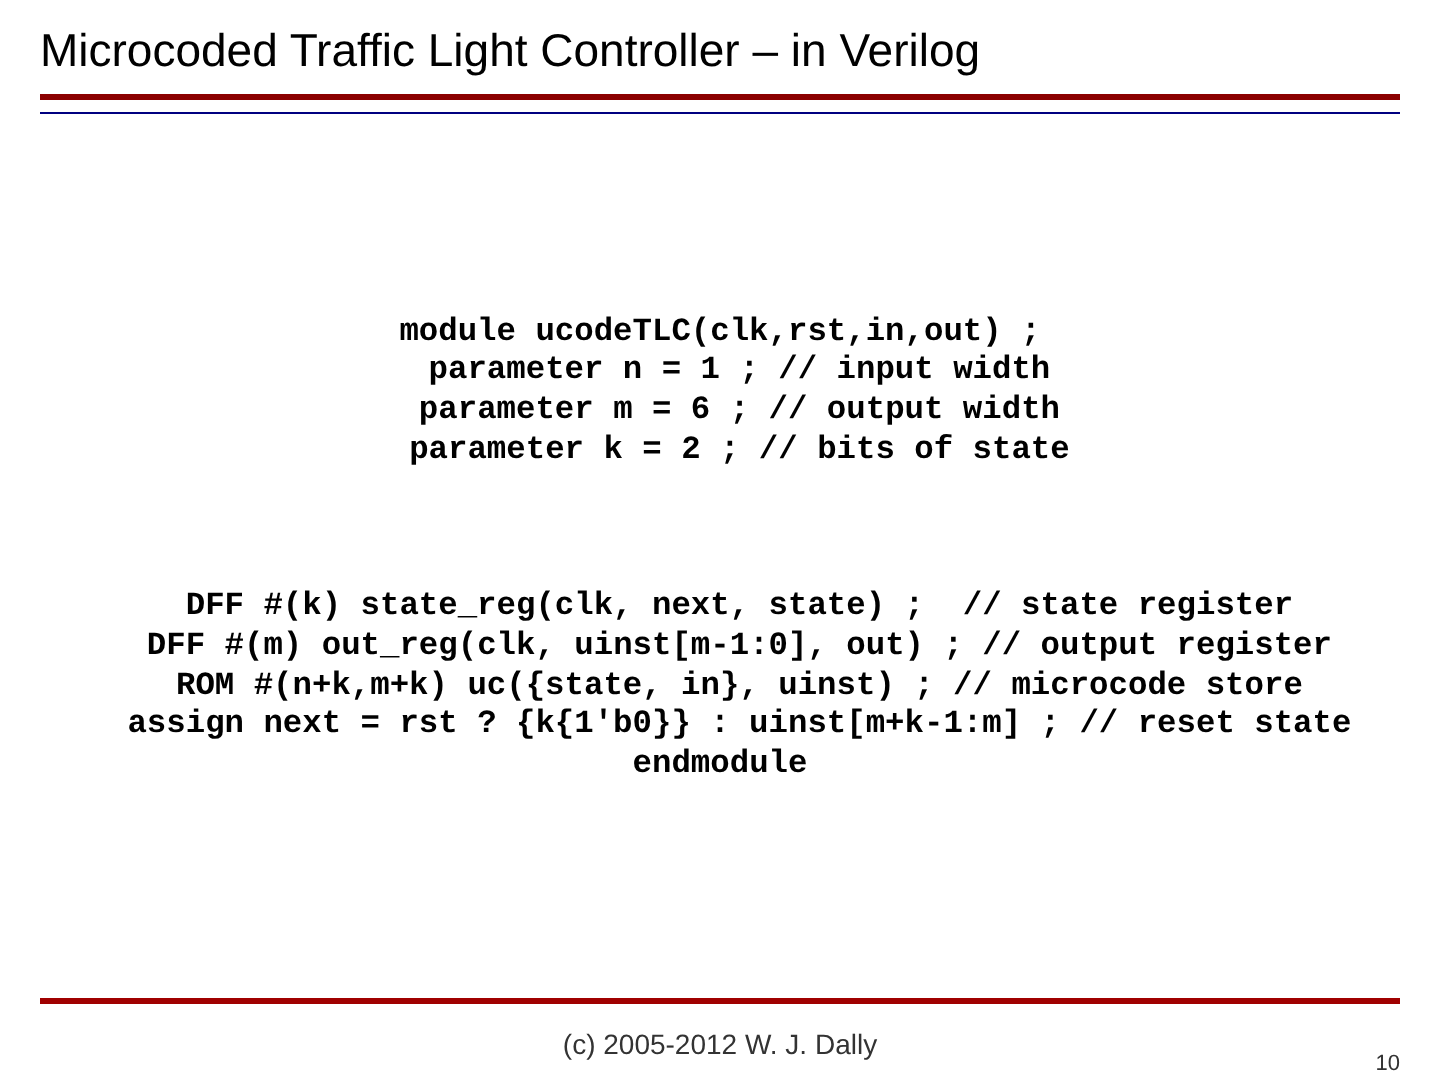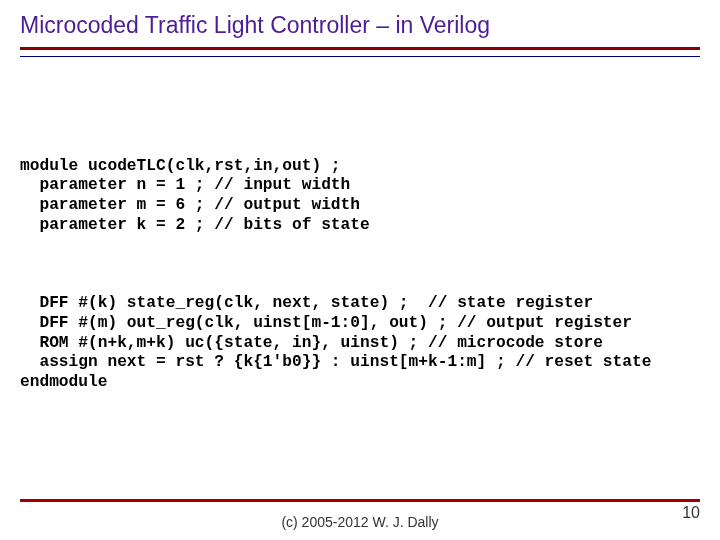--- a/index.html
+++ b/index.html
@@ -17,21 +17,21 @@
     }
     .slide {
       width: 100%;
       height: 100%;
       padding: 12px 20px 0 20px;
       display: flex;
       flex-direction: column;
     }
     .title {
       font-size: 23px;
-      color: #4c1d95;
+      color: #000000;
       font-weight: normal;
       margin-bottom: 8px;
     }
     .title-rule {
       height: 3px;
       background: #8b0000;
       margin-bottom: 6px;
     }
     .title-rule2 {
       height: 1px;
@@ -42,20 +42,21 @@
       font-family: "Courier New", Courier, monospace;
       font-size: 16.2px;
       font-weight: bold;
       line-height: 1.22;
       white-space: pre;
       color: #000000;
       margin-left: 0;
     }
     .code-para {
       margin-bottom: 19px;
+      text-align: center;
     }
     .code-last {
       margin-bottom: 0;
     }
     .footer-rule {
       position: absolute;
       left: 20px;
       right: 20px;
       bottom: 38px;
       height: 3px;
@@ -66,22 +67,22 @@
       left: 0;
       width: 100%;
       text-align: center;
       font-size: 14px;
       color: #333;
       bottom: 10px;
     }
     .page-num {
       position: absolute;
       right: 20px;
-      bottom: 18px;
-      font-size: 16px;
+      bottom: 2px;
+      font-size: 11px;
       color: #333;
     }
   </style>
 </head>
 <body>
 
 <div class="slide">
   <div class="title">Microcoded Traffic Light Controller – in Verilog</div>
   <div class="title-rule"></div>
   <div class="title-rule2"></div>

